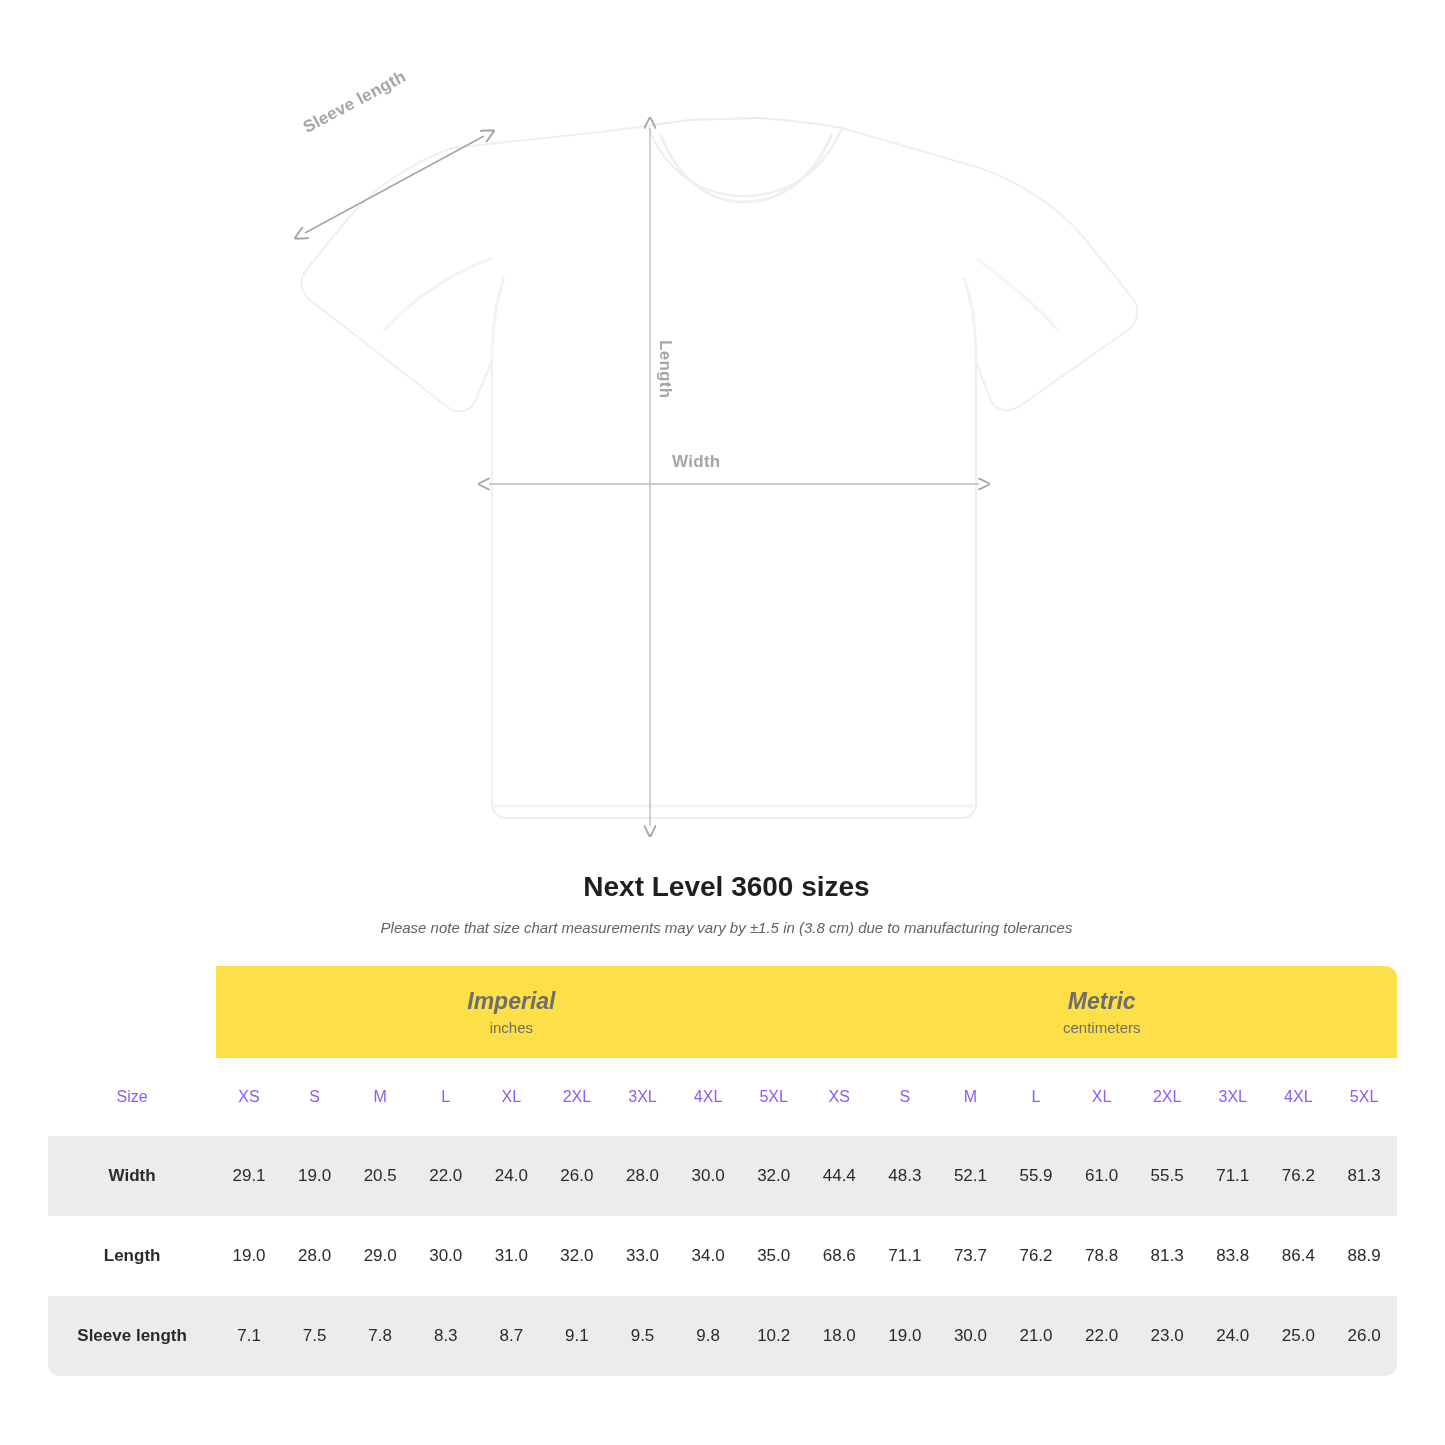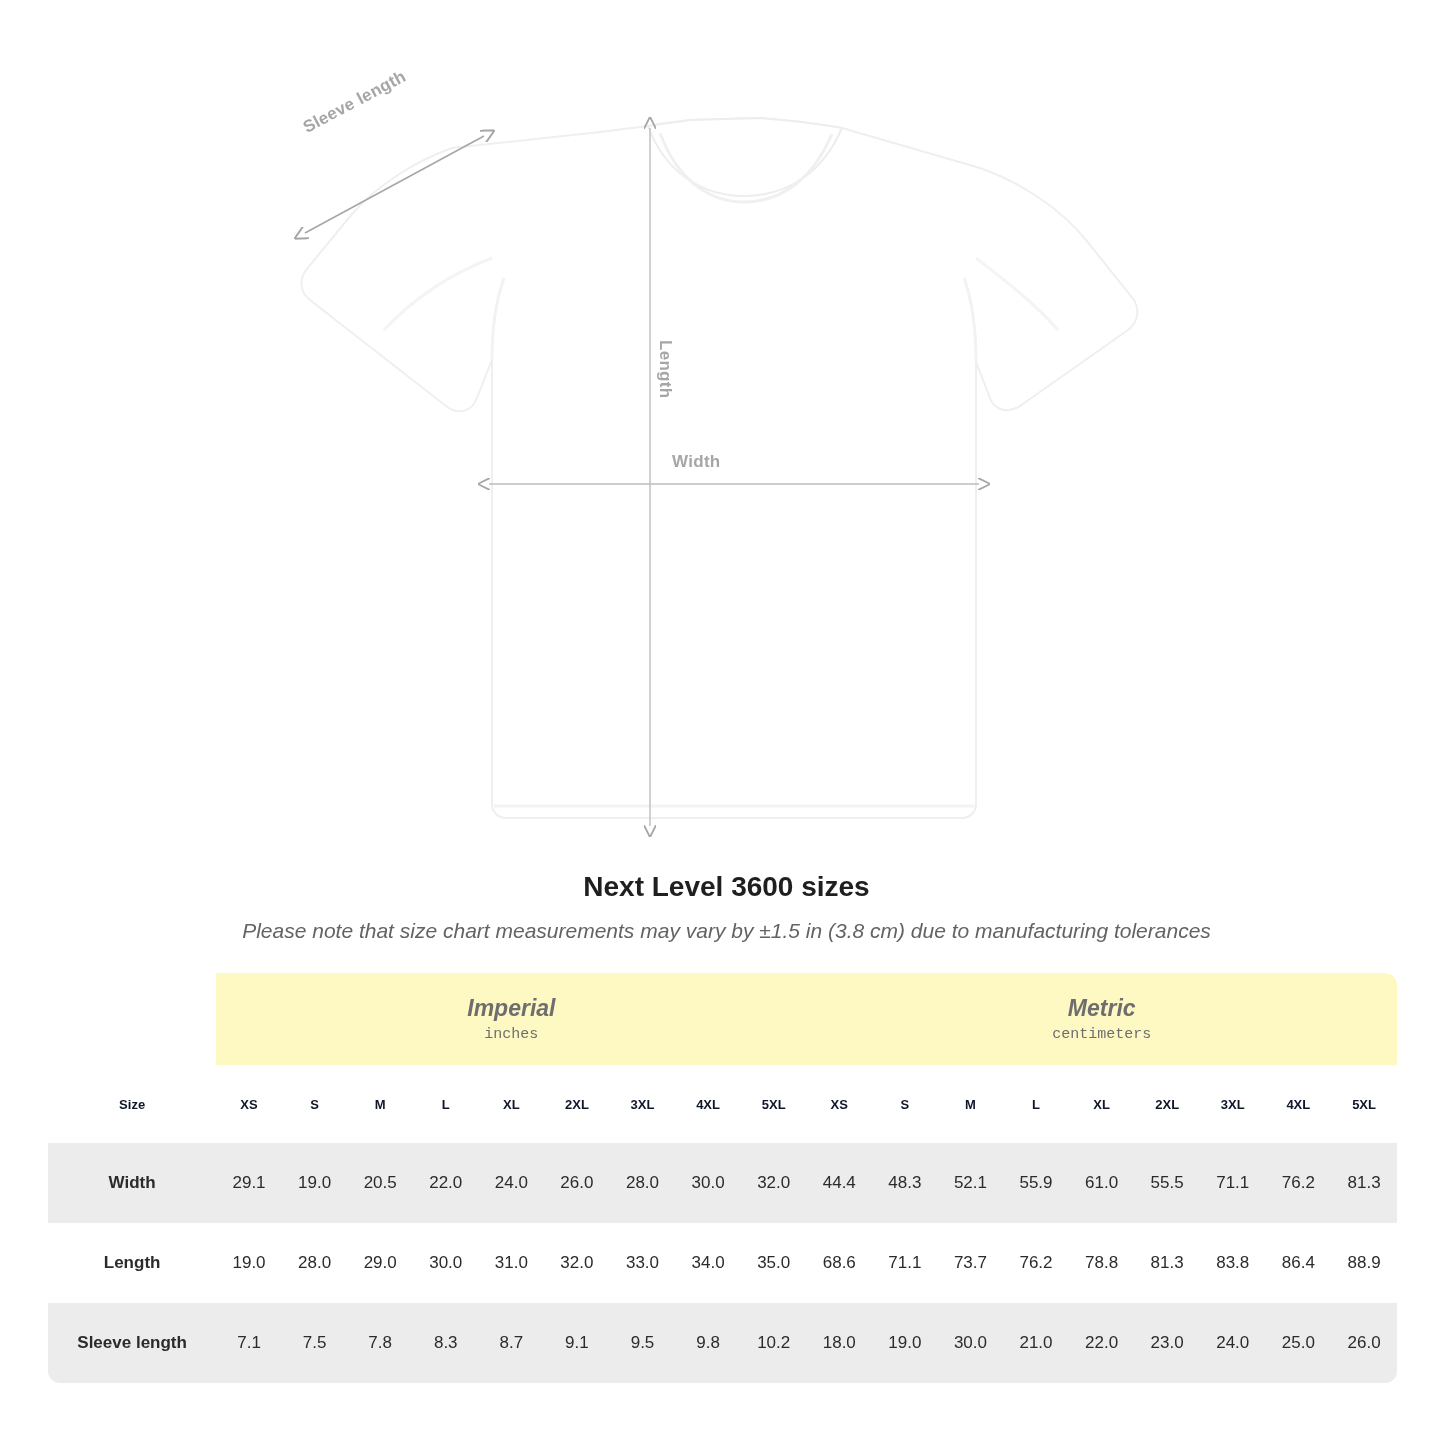--- a/index.html
+++ b/index.html
@@ -63,21 +63,21 @@
     margin-top: 16px;
     padding-left: 8px;
   }
   .chart-title {
     font-size: 28px;
     font-weight: bold;
     color: #1f1f1f;
     margin: 0;
   }
   .chart-note {
-    font-size: 21px;
+    font-size: 15px;
     font-style: italic;
     color: #636363;
     margin: 16px 0 0 0;
   }
 
   
   .table-wrap {
     margin: 30px 48px 0 48px;
     border-radius: 12px;
     overflow: hidden;
@@ -85,43 +85,42 @@
   table.size-table {
     border-collapse: collapse;
     width: 1349px;
     table-layout: fixed;
   }
   table.size-table td, table.size-table th {
     text-align: center;
     vertical-align: middle;
   }
   .unit-head td {
-    background: #fef9c3;
+    background: #fde047;
     height: 92px;
     padding: 0;
   }
   .unit-name {
     font-size: 23px;
     font-style: italic;
     font-weight: bold;
     color: #6e6e6e;
     line-height: 1.2;
   }
   .unit-sub {
     font-size: 15px;
     color: #6e6e6e;
     margin-top: 4px;
-    font-family: Liberation Mono, monospace;
   }
   .row-sizes td {
     background: #ffffff;
     height: 76px;
-    font-size: 13px;
-    font-weight: bold;
-    color: #0f172a;
+    font-size: 16px;
+    font-weight: normal;
+    color: #8b5cf6;
   }
   .row-band-grey td {
     background: #ececec;
     height: 78px;
   }
   .row-band-white td {
     background: #ffffff;
     height: 78px;
   }
   .rowhead {

